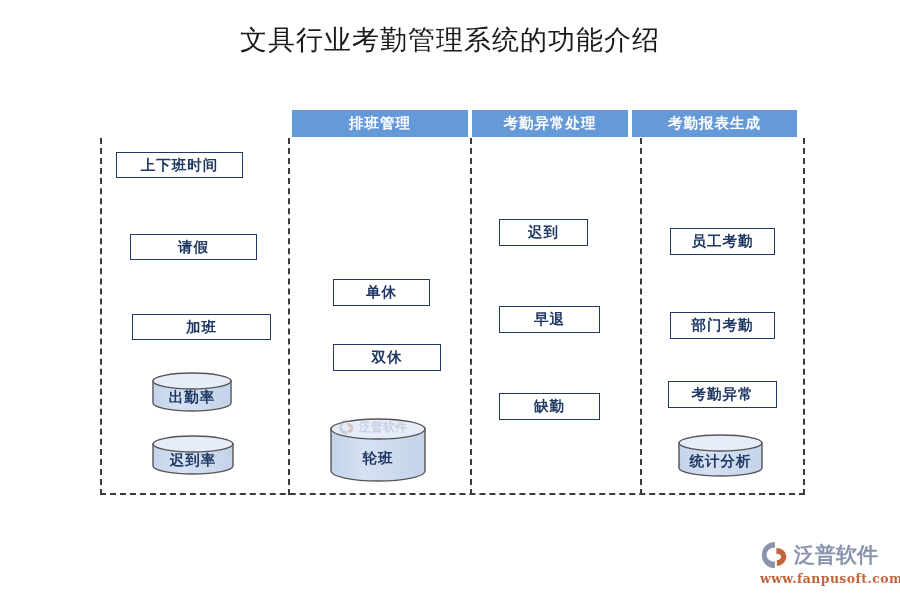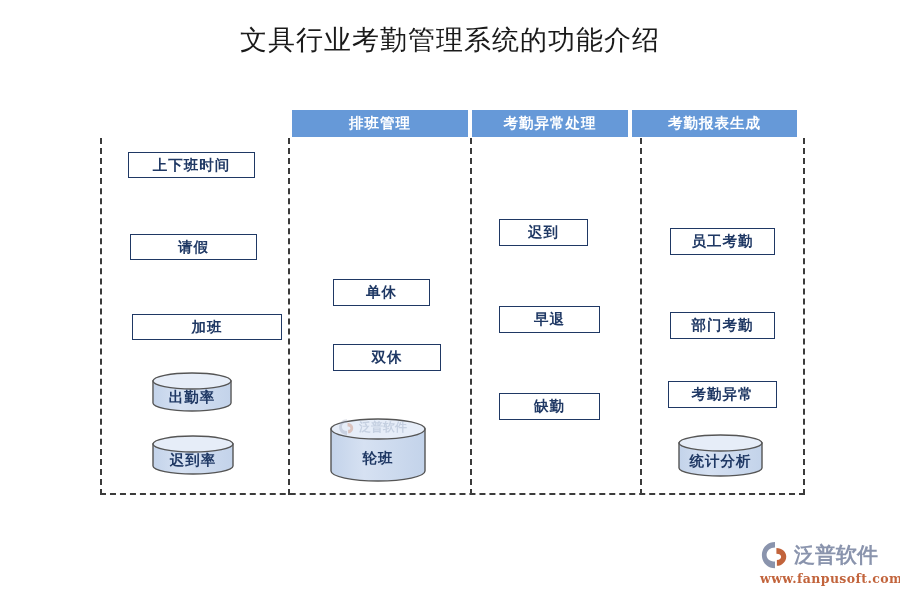--- a/index.html
+++ b/index.html
@@ -189,25 +189,25 @@
 
   <div class="dashed-frame"></div>
   <div class="dashed-divider" style="left:188px;"></div>
   <div class="dashed-divider" style="left:370px;"></div>
   <div class="dashed-divider" style="left:540px;"></div>
 
   <div class="col-header" style="left:192px;width:176px;">排班管理</div>
   <div class="col-header" style="left:372px;width:156px;">考勤异常处理</div>
   <div class="col-header" style="left:532px;width:165px;">考勤报表生成</div>
 
-  <div class="node-rect" style="left:28px;top:42px;width:127px;height:26px;">上下班时间</div>
+  <div class="node-rect" style="left:16px;top:42px;width:127px;height:26px;">上下班时间</div>
 
   <div class="node-rect" style="left:30px;top:124px;width:127px;height:26px;">请假</div>
 
-  <div class="node-rect" style="left:32px;top:204px;width:150px;height:26px;">加班</div>
+  <div class="node-rect" style="left:32px;top:204px;width:139px;height:26px;">加班</div>
 
   <div class="node-cyl" style="left:52px;top:262px;width:80px;height:40px;">
     <svg viewBox="0 0 82 40" preserveAspectRatio="none">
       <defs>
         <linearGradient id="cylgrad1" x1="0" y1="0" x2="1" y2="0">
           <stop offset="0%" stop-color="#c3d3ea"></stop>
           <stop offset="35%" stop-color="#d6e1f2"></stop>
           <stop offset="100%" stop-color="#c3d3ea"></stop>
         </linearGradient>
       </defs>

